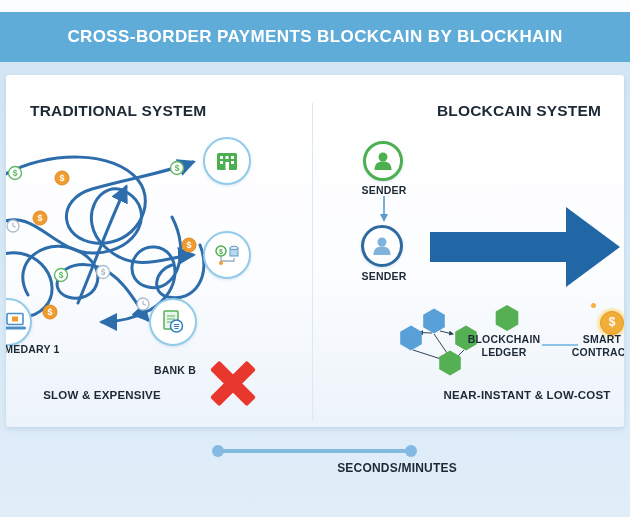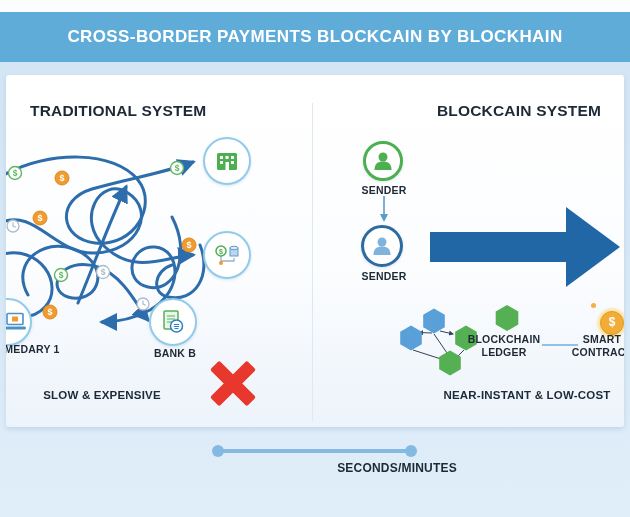--- a/index.html
+++ b/index.html
@@ -155,21 +155,21 @@
     <div class="abs lbl" style="left:-4px;top:268px;width:60px;text-align:center;">MEDARY 1</div>
 
     <div class="abs node-circle" style="left:143px;top:223px;">
       <svg width="26" height="26" viewBox="0 0 26 26">
         <rect x="4" y="2" width="14" height="18" rx="1" fill="#eaf6ea" stroke="#56b15a" stroke-width="1.5"></rect>
         <path d="M7 7 h8 M7 10 h8 M7 13 h6" stroke="#56b15a" stroke-width="1.2"></path>
         <circle cx="16.5" cy="17" r="6" fill="#ffffff" stroke="#2d7fc1" stroke-width="1.5"></circle>
         <path d="M13.8 15.5 h5.4 M13.8 17.5 h5.4 M14.6 19.5 h3.8" stroke="#2d7fc1" stroke-width="1"></path>
       </svg>
     </div>
-    <div class="abs lbl" style="left:124px;top:272px;width:90px;text-align:center;">BANK B</div>
+    <div class="abs lbl" style="left:124px;top:289px;width:90px;text-align:center;">BANK B</div>
 
     <div class="abs xwrap" style="left:199px;top:280px;">
       <div class="xbar" style="transform:rotate(45deg);"></div>
       <div class="xbar" style="transform:rotate(-45deg);"></div>
     </div>
 
     <div class="abs cap" style="left:0px;top:314px;width:192px;">SLOW &amp; EXPENSIVE</div>
 
     <div class="abs sender-circle" style="left:357px;top:66px;width:40px;height:40px;border:3px solid #4caf50;">
       <svg width="24" height="24" viewBox="0 0 24 24">

